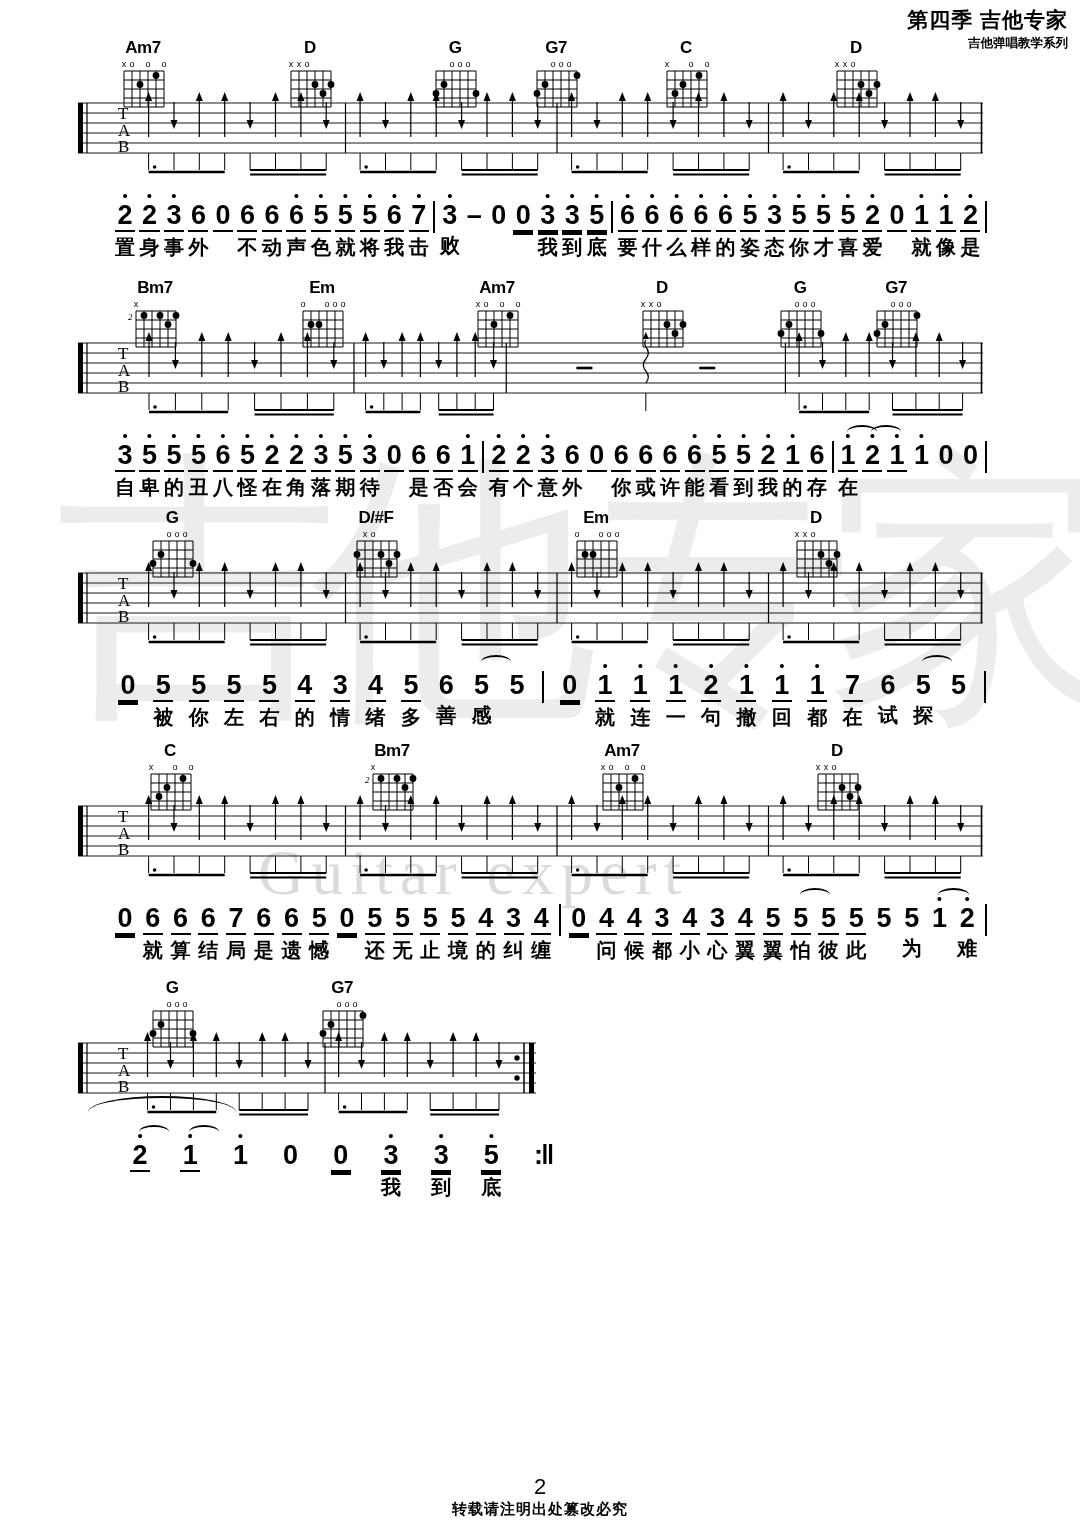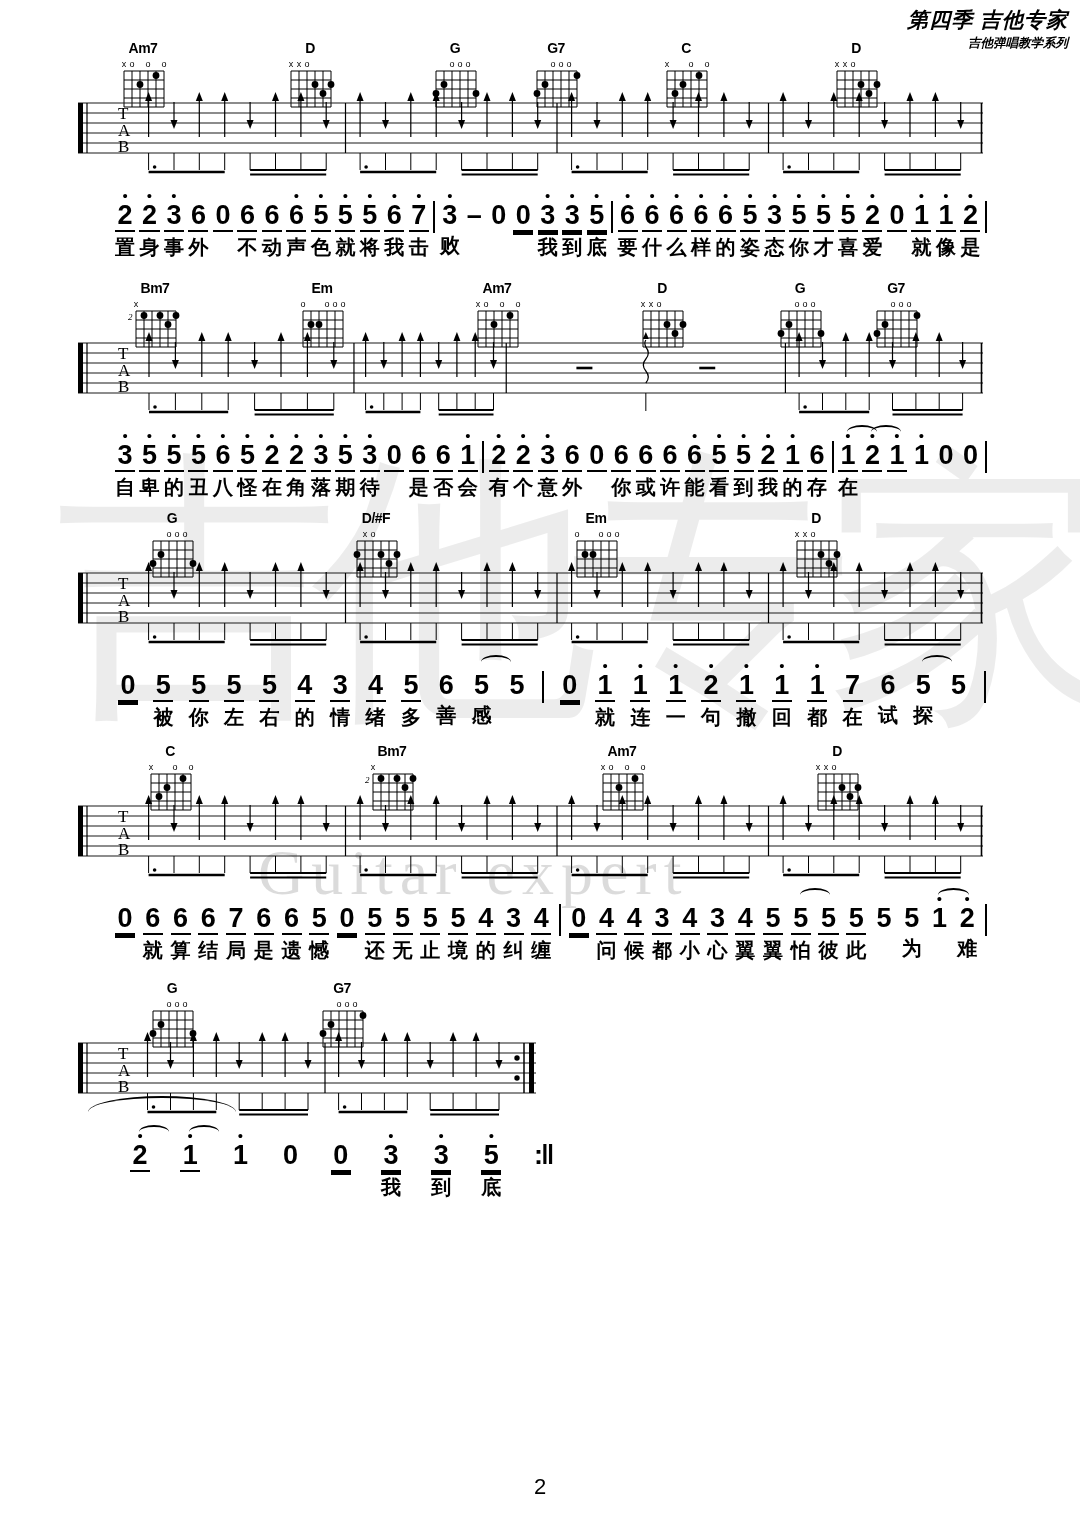--- a/index.html
+++ b/index.html
@@ -1,30 +1,30 @@
 <!DOCTYPE html>
 <html><head>
 <meta charset="utf-8">
 <style>
   html,body{margin:0;padding:0;background:#888;}
   .page{position:relative;width:1080px;height:1527px;background:#fff;margin:0 auto;
         font-family:"Liberation Sans",sans-serif;color:#000;overflow:hidden;}
   
-  .hdr{position:absolute;top:6px;right:12px;text-align:right;z-index:3;font-style:italic;}
+  .hdr{position:absolute;top:6px;right:12px;text-align:right;z-index:3;}
   .hdr .t1{font-size:21px;font-weight:700;letter-spacing:1px;}
   .hdr .t2{font-size:12.5px;font-weight:700;margin-top:1px;}
   
   .wm-cn{position:absolute;left:55px;top:400px;font-family:"DejaVu Serif",serif;
          font-size:285px;letter-spacing:-28px;color:rgba(0,0,0,0.075);white-space:nowrap;z-index:0;}
   .wm-en{position:absolute;left:258px;top:836px;font-family:"Liberation Serif",serif;
          font-size:64px;letter-spacing:7px;color:rgba(0,0,0,0.14);z-index:0;white-space:nowrap;}
   
   .sys{position:absolute;left:0;width:1080px;z-index:1;}
   .chord{position:absolute;top:0;width:56px;text-align:center;}
-  .cname{font-size:14px;font-weight:700;letter-spacing:-0.5px;line-height:16px;height:16px;}
+  .cname{font-size:17px;font-weight:700;letter-spacing:-0.5px;line-height:16px;height:16px;}
   .chord svg{display:block;margin:2px auto 0;}
   .staff{position:absolute;left:78px;top:51px;}
   .notes{position:absolute;top:152px;display:flex;justify-content:space-between;align-items:flex-start;}
   .tok{position:relative;text-align:center;}
   .dt{display:block;height:9px;line-height:8px;font-size:15px;}
   .num{display:inline-block;font-size:27px;line-height:29px;font-weight:600;padding:0 2.5px;min-width:15px;}
   .num.u1{border-bottom:2px solid #000;}
   .num.u2{border-bottom:2px solid #000;box-shadow:0 3px 0 #000;}
   .num.rep{font-weight:700;letter-spacing:-2px;}
   .ly{display:block;font-size:20px;font-weight:700;height:24px;line-height:24px;margin-top:3px;white-space:nowrap;}
@@ -1265,13 +1265,14 @@
           <div class="tok"><span class="dt" style="visibility:visible">•</span><span class="num u2">3</span><span class="ly">到</span></div>
           <div class="tok"><span class="dt" style="visibility:visible">•</span><span class="num u2">5</span><span class="ly">底</span></div>
           <div class="tok"><span class="dt" style="visibility:hidden">•</span><span class="num rep">:‖</span><span class="ly"></span></div>
         </div>
       </div>
     </div>
 
   <div class="slur"></div>
 
   <div class="ftr pg">2</div>
+  <div class="ftr nt">转载请注明出处篡改必究</div>
 </div>
 
 </body></html>

